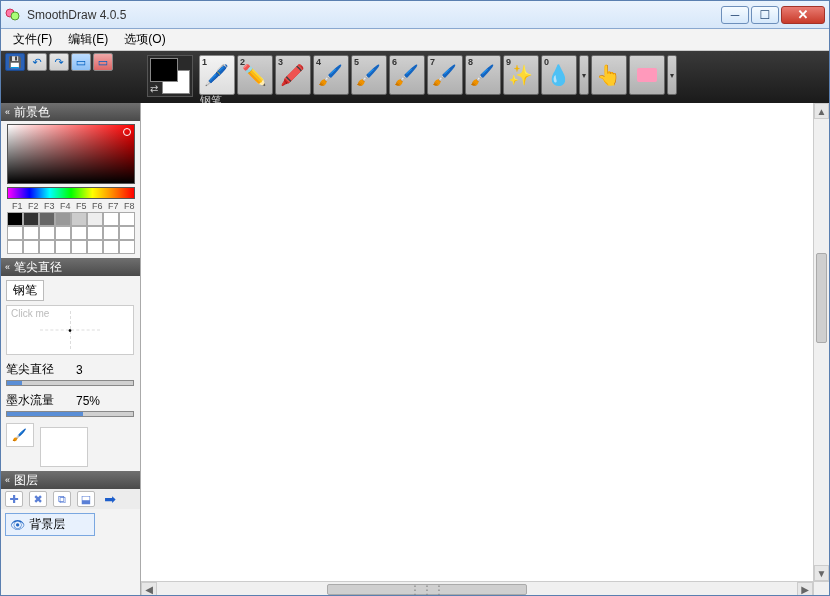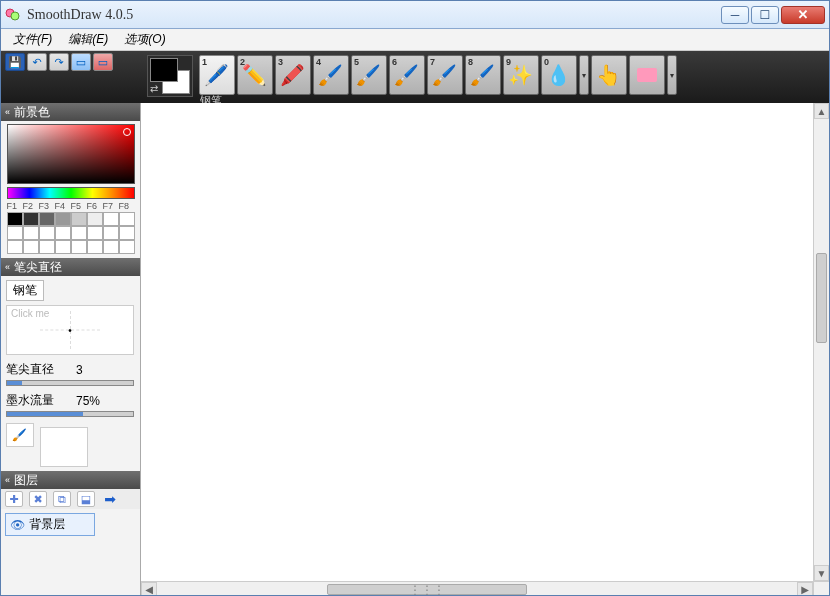--- a/index.html
+++ b/index.html
@@ -1,29 +1,29 @@
 <!DOCTYPE html>
 <html><head>
 <meta charset="utf-8">
 <style>
 * { margin: 0; padding: 0; box-sizing: border-box; font-family: "Microsoft YaHei", "SimSun", Tahoma, sans-serif; font-size: 12px; }
 body { background: #fff; width: 830px; height: 596px; overflow: hidden; border: 1px solid #5a7fb0; }
 
 
 .titlebar { height: 28px; background: linear-gradient(#eaf3fd, #d7e7f9); display: flex; align-items: center; padding: 0 4px; border-bottom: 1px solid #8aa8cf; }
 .titlebar .app-icon { width: 16px; height: 16px; margin-right: 6px; display:flex;align-items:center;justify-content:center;}
-.titlebar .title-text { flex: 1; color: #333; font-size: 14px; font-family: Liberation Serif, serif; }
+.titlebar .title-text { flex: 1; color: #333; font-size: 12px; }
 .win-controls { display: flex; gap: 2px; }
 .win-btn { width: 28px; height: 18px; border: 1px solid #6d8fbb; border-radius: 3px; background: linear-gradient(#f6fbff,#d6e8fb); display:flex;align-items:center;justify-content:center; font-size:11px; color:#2a4b76;}
 .win-btn.close { background: linear-gradient(#e97c72,#c83a2a); color:#fff; width:44px; border-color:#a33228;}
 .win-btn.close span{font-weight:bold;font-size:13px;}
 
 
 .menubar { height: 22px; display: flex; align-items: center; padding: 0 4px; background:#f3f3f3; border-bottom:1px solid #ccc;}
-.menubar .menu-item { padding: 2px 8px; cursor: default; font-style: italic; }
+.menubar .menu-item { padding: 2px 8px; cursor: default; }
 
 
 .toolstrip { height: 52px; background: linear-gradient(#3a3a3a,#1a1a1a); display:flex; align-items:flex-start; }
 .toolstrip-left { width:140px; display:flex; flex-direction:column; }
 .quick-row { height:22px; display:flex; align-items:center; gap:2px; padding:2px 4px;}
 .qbtn { width:20px; height:18px; background: linear-gradient(#e7e7e7,#cfcfcf); border:1px solid #888; border-radius:2px; display:flex;align-items:center;justify-content:center; font-size:11px; color:#0060c0;}
 .qbtn.active{background:linear-gradient(#bcdcff,#8ec0f4);}
 .qbtn.red{background:linear-gradient(#f0a8a8,#d66);}
 .qbtn.blue{background:#2a62b8;color:#fff;border-color:#1d4a8f;}
 
@@ -47,21 +47,21 @@
 .panel-head .chev{font-size:9px;}
 
 .color-grad { width:128px; height:60px; margin:3px auto; border:1px solid #555; background:
   linear-gradient(to top, #000, rgba(0,0,0,0)),
   linear-gradient(to right, #fff, #f00); position:relative;}
 .color-grad::after{content:"";position:absolute;right:3px;top:3px;width:6px;height:6px;border:1px solid #fff;border-radius:50%;}
 
 .hue-bar{width:128px;height:12px;margin:0 auto 2px;border:1px solid #555; background:linear-gradient(to right, #f0f 0%, #00f 17%, #0ff 33%, #0f0 50%, #ff0 67%, #f80 83%, #f00 100%);}
 
 .flabels{display:flex;width:128px;margin:0 auto;}
-.flabels span{flex:1;text-align:left;font-size:9px;color:#555;}
+.flabels span{flex:1;text-align:right;font-size:9px;color:#555;}
 
 .swatch-grid{width:128px;margin:1px auto 4px;}
 .swatch-row{display:flex;}
 .swatch-cell{width:16px;height:14px;border:1px solid #aaa;background:#fff;}
 .swatch-row:first-child .swatch-cell:nth-child(1){background:#000;}
 .swatch-row:first-child .swatch-cell:nth-child(2){background:#333;}
 .swatch-row:first-child .swatch-cell:nth-child(3){background:#666;}
 .swatch-row:first-child .swatch-cell:nth-child(4){background:#999;}
 .swatch-row:first-child .swatch-cell:nth-child(5){background:#ccc;}
 .swatch-row:first-child .swatch-cell:nth-child(6){background:#eee;}

